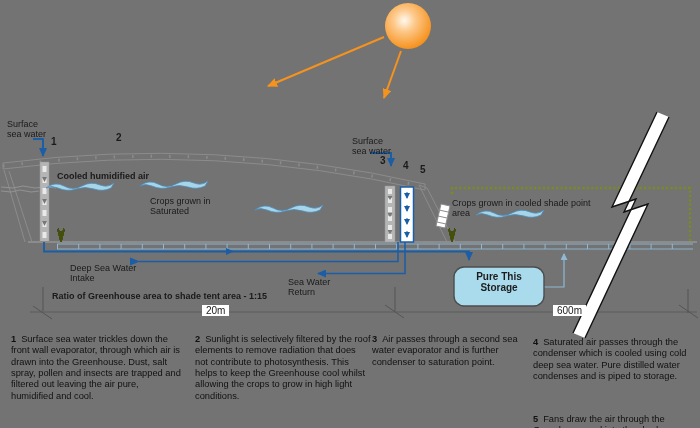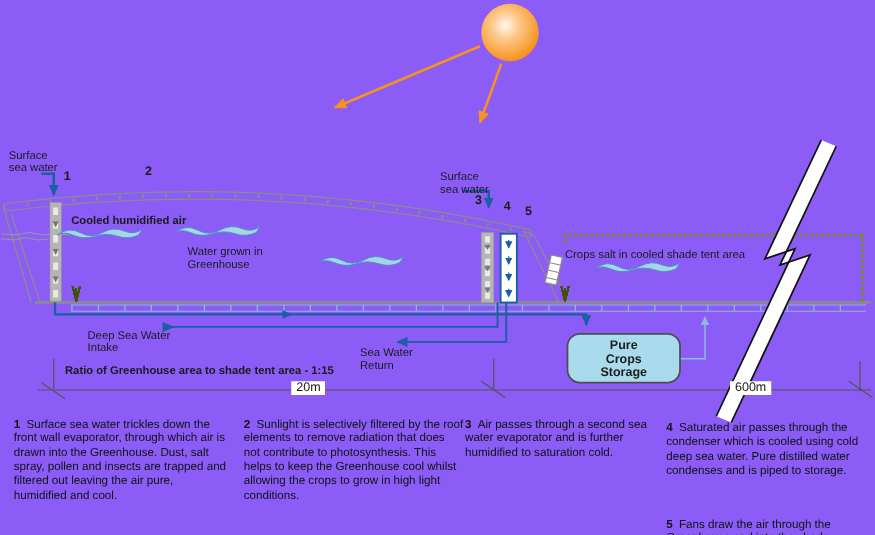--- a/index.html
+++ b/index.html
@@ -1,23 +1,23 @@
 <!DOCTYPE html>
 <html><head>
 <meta charset="utf-8">
 <style>
   html,body{margin:0;padding:0;background:#ffffff;}
   .stage{
-    position:relative;width:700px;height:428px;background:#8b5cf6;overflow:hidden;
+    position:relative;width:700px;height:428px;background:#737373;overflow:hidden;
     font-family:"Liberation Sans","DejaVu Sans",sans-serif;color:#1a1a1a;
   }
   .stage svg{position:absolute;left:0;top:0;}
   .lbl{position:absolute;font-size:9px;line-height:1.15;color:#1a1a1a;z-index:4;}
   .marker{position:absolute;font-size:10px;font-weight:bold;z-index:4;}
-  .dim{position:absolute;font-size:10px;background:#ffffff;padding:0 4px;z-index:4;margin-left:31px;}
+  .dim{position:absolute;font-size:10px;background:#ffffff;padding:0 4px;z-index:4;}
   .ratio{position:absolute;font-size:9px;z-index:4;font-weight:bold;}
   .tank-label{
     position:absolute;left:454px;top:271px;width:90px;text-align:center;
     font-size:10px;font-weight:bold;line-height:1.1;z-index:4;color:#1d1d1d;
   }
   .tank-label span{display:inline-block;width:52px;}
   .crops{position:absolute;top:226px;height:16px;display:flex;justify-content:space-between;z-index:2;}
   .crop{width:8px;height:16px;flex:0 0 auto;}
   .notes{position:absolute;left:0;top:0;width:572px;height:428px;z-index:4;}
   .note{position:absolute;font-size:9.3px;line-height:1.22;color:#111;}
@@ -504,37 +504,37 @@
 
   <svg width="700" height="428" viewBox="0 0 700 428" style="z-index:3;">
     <polygon points="657,112 612,207 636,199 573,333 585,338 648,204 624,212 669,117" fill="#ffffff" stroke="none"></polygon>
     <polyline points="657,112 612,207 636,199 573,333" fill="none" stroke="#111111" stroke-width="1.4"></polyline>
     <polyline points="669,117 624,212 648,204 585,338" fill="none" stroke="#111111" stroke-width="1.4"></polyline>
   </svg>
 
   <div class="lbl" style="left:7px;top:119px;width:48px;">Surface sea water</div>
   <div class="lbl" style="left:352px;top:136px;width:48px;">Surface sea water</div>
   <div class="lbl" style="left:57px;top:171px;white-space:nowrap;font-weight:bold;">Cooled humidified air</div>
-  <div class="lbl" style="left:150px;top:196px;width:90px;">Water grown in Greenhouse</div>
-  <div class="lbl" style="left:452px;top:198px;width:158px;">Crops salt in cooled shade tent area</div>
+  <div class="lbl" style="left:150px;top:196px;width:90px;">Crops grown in Saturated</div>
+  <div class="lbl" style="left:452px;top:198px;width:158px;">Crops grown in cooled shade point area</div>
   <div class="lbl" style="left:70px;top:263px;width:90px;">Deep Sea Water Intake</div>
   <div class="lbl" style="left:288px;top:277px;width:60px;">Sea Water Return</div>
 
-  <div class="tank-label"><span>Pure Crops Storage</span></div>
+  <div class="tank-label"><span>Pure This Storage</span></div>
 
   <div class="marker" style="left:51px;top:136px;">1</div>
   <div class="marker" style="left:116px;top:132px;">2</div>
   <div class="marker" style="left:380px;top:155px;">3</div>
   <div class="marker" style="left:403px;top:160px;">4</div>
   <div class="marker" style="left:420px;top:164px;">5</div>
 
   <div class="ratio" style="left:52px;top:291px;">Ratio of Greenhouse area to shade tent area - 1:15</div>
   <div class="dim" style="left:202px;top:305px;">20m</div>
   <div class="dim" style="left:553px;top:305px;">600m</div>
 
   <div class="notes">
     <div class="note n1"><b>1</b><span>Surface sea water trickles down the front wall evaporator, through which air is drawn into the Greenhouse. Dust, salt spray, pollen and insects are trapped and filtered out leaving the air pure, humidified and cool.</span></div>
     <div class="note n2"><b>2</b><span>Sunlight is selectively filtered by the roof elements to remove radiation that does not contribute to photosynthesis. This helps to keep the Greenhouse cool whilst allowing the crops to grow in high light conditions.</span></div>
-    <div class="note n3"><b>3</b><span>Air passes through a second sea water evaporator and is further humidified to saturation cold.</span></div>
+    <div class="note n3"><b>3</b><span>Air passes through a second sea water evaporator and is further condenser to saturation point.</span></div>
     <div class="note n4"><b>4</b><span>Saturated air passes through the condenser which is cooled using cold deep sea water. Pure distilled water condenses and is piped to storage.</span></div>
     <div class="note n5"><b>5</b><span>Fans draw the air through the Greenhouse and into the shade house area.</span></div>
   </div>
 </div>
 
 </body></html>

